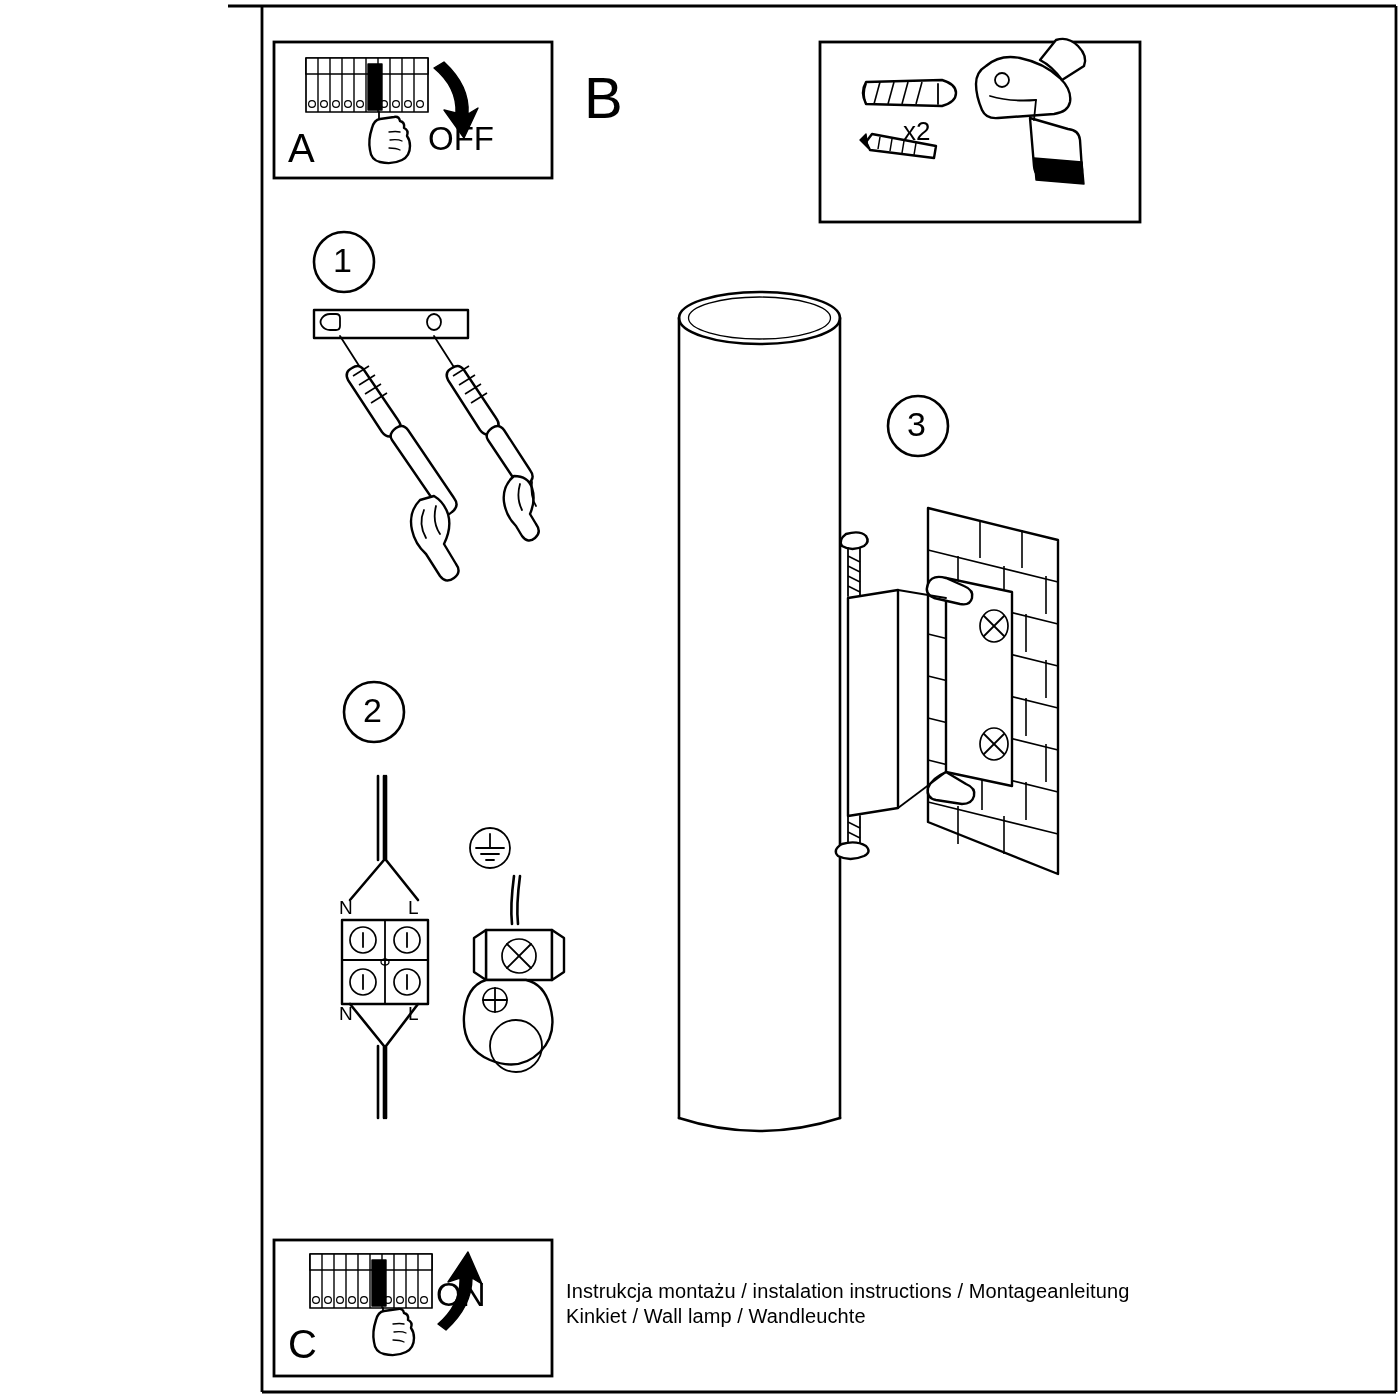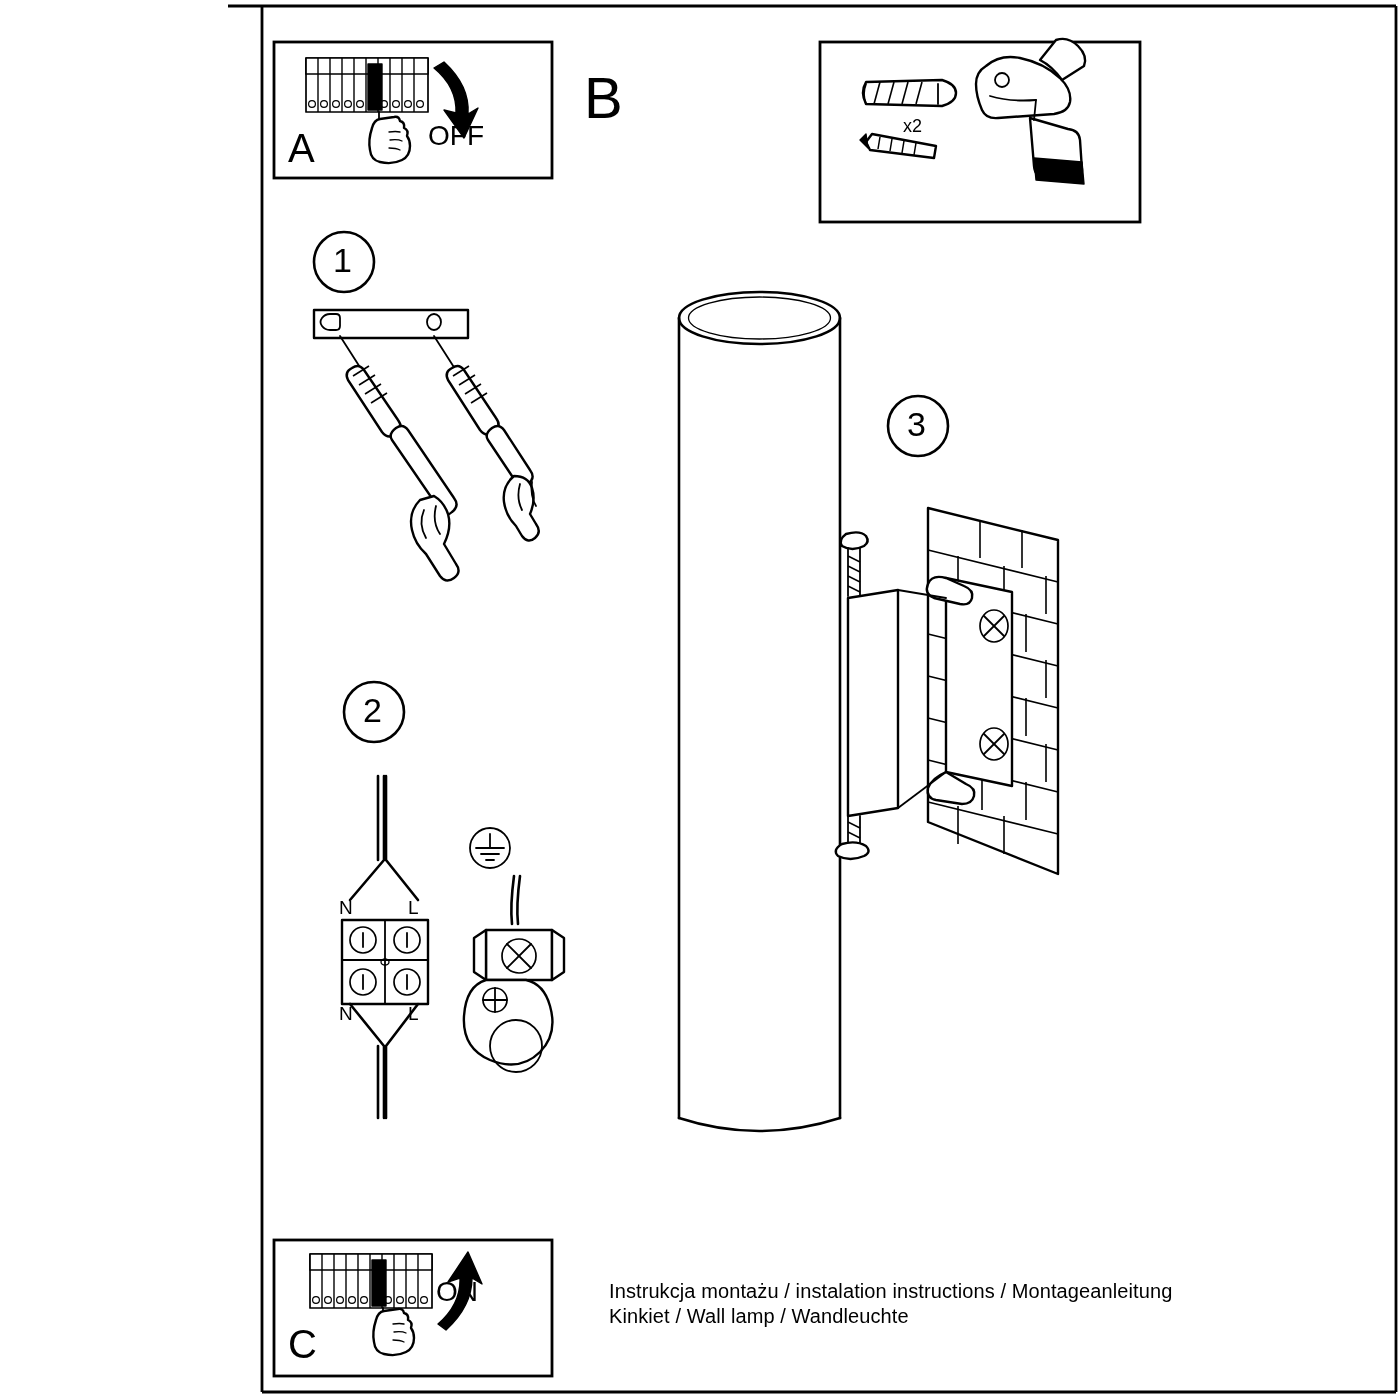--- a/index.html
+++ b/index.html
@@ -34,37 +34,36 @@
   }
   .letter-label {
     font-size: 40px;
     font-weight: 400;
   }
   .big-letter {
     font-size: 58px;
     font-weight: 400;
   }
   .onoff {
-    font-size: 28px;
+    font-size: 33px;
     font-weight: 400;
   }
   .step-num {
     font-size: 34px;
     font-weight: 400;
   }
   .small-lab {
     font-size: 19px;
   }
   .qty {
-    font-size: 18px;
+    font-size: 26px;
   }
   .footer-line {
     font-size: 20px;
     letter-spacing: 0.1px;
-    margin-left: 43px;
   }
 </style>
 </head>
 <body>
 
 <div class="sheet">
 
 <svg class="canvas" viewBox="0 0 1400 1400">
   <defs>
     <style>

